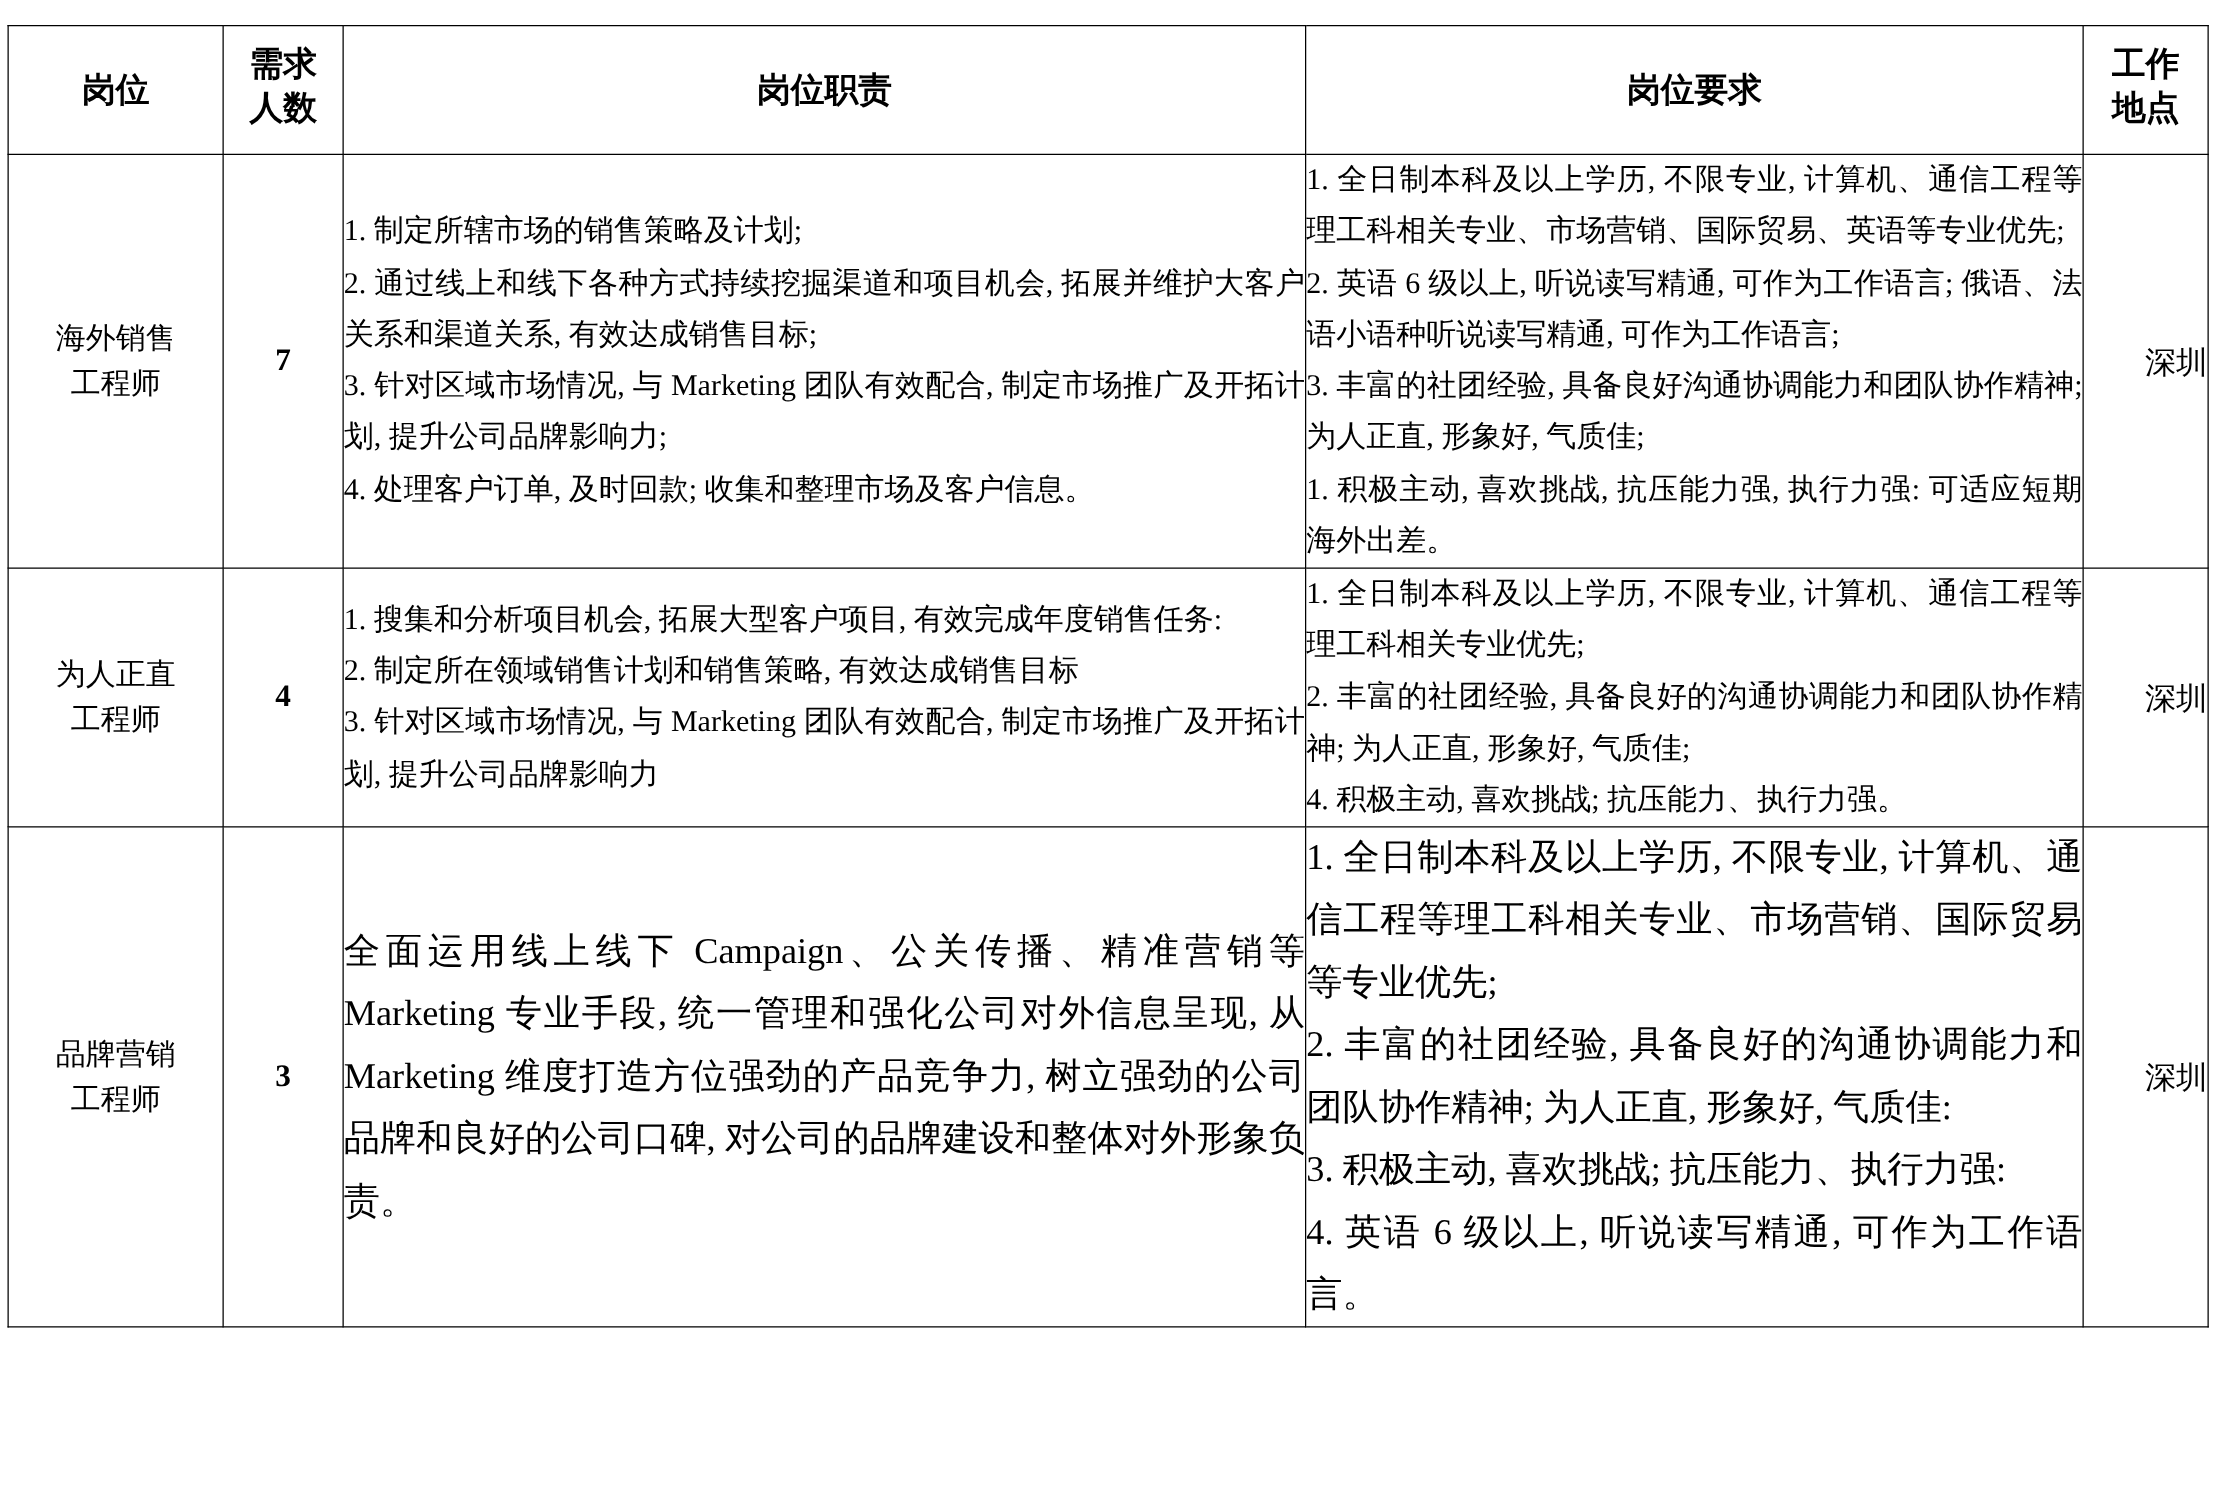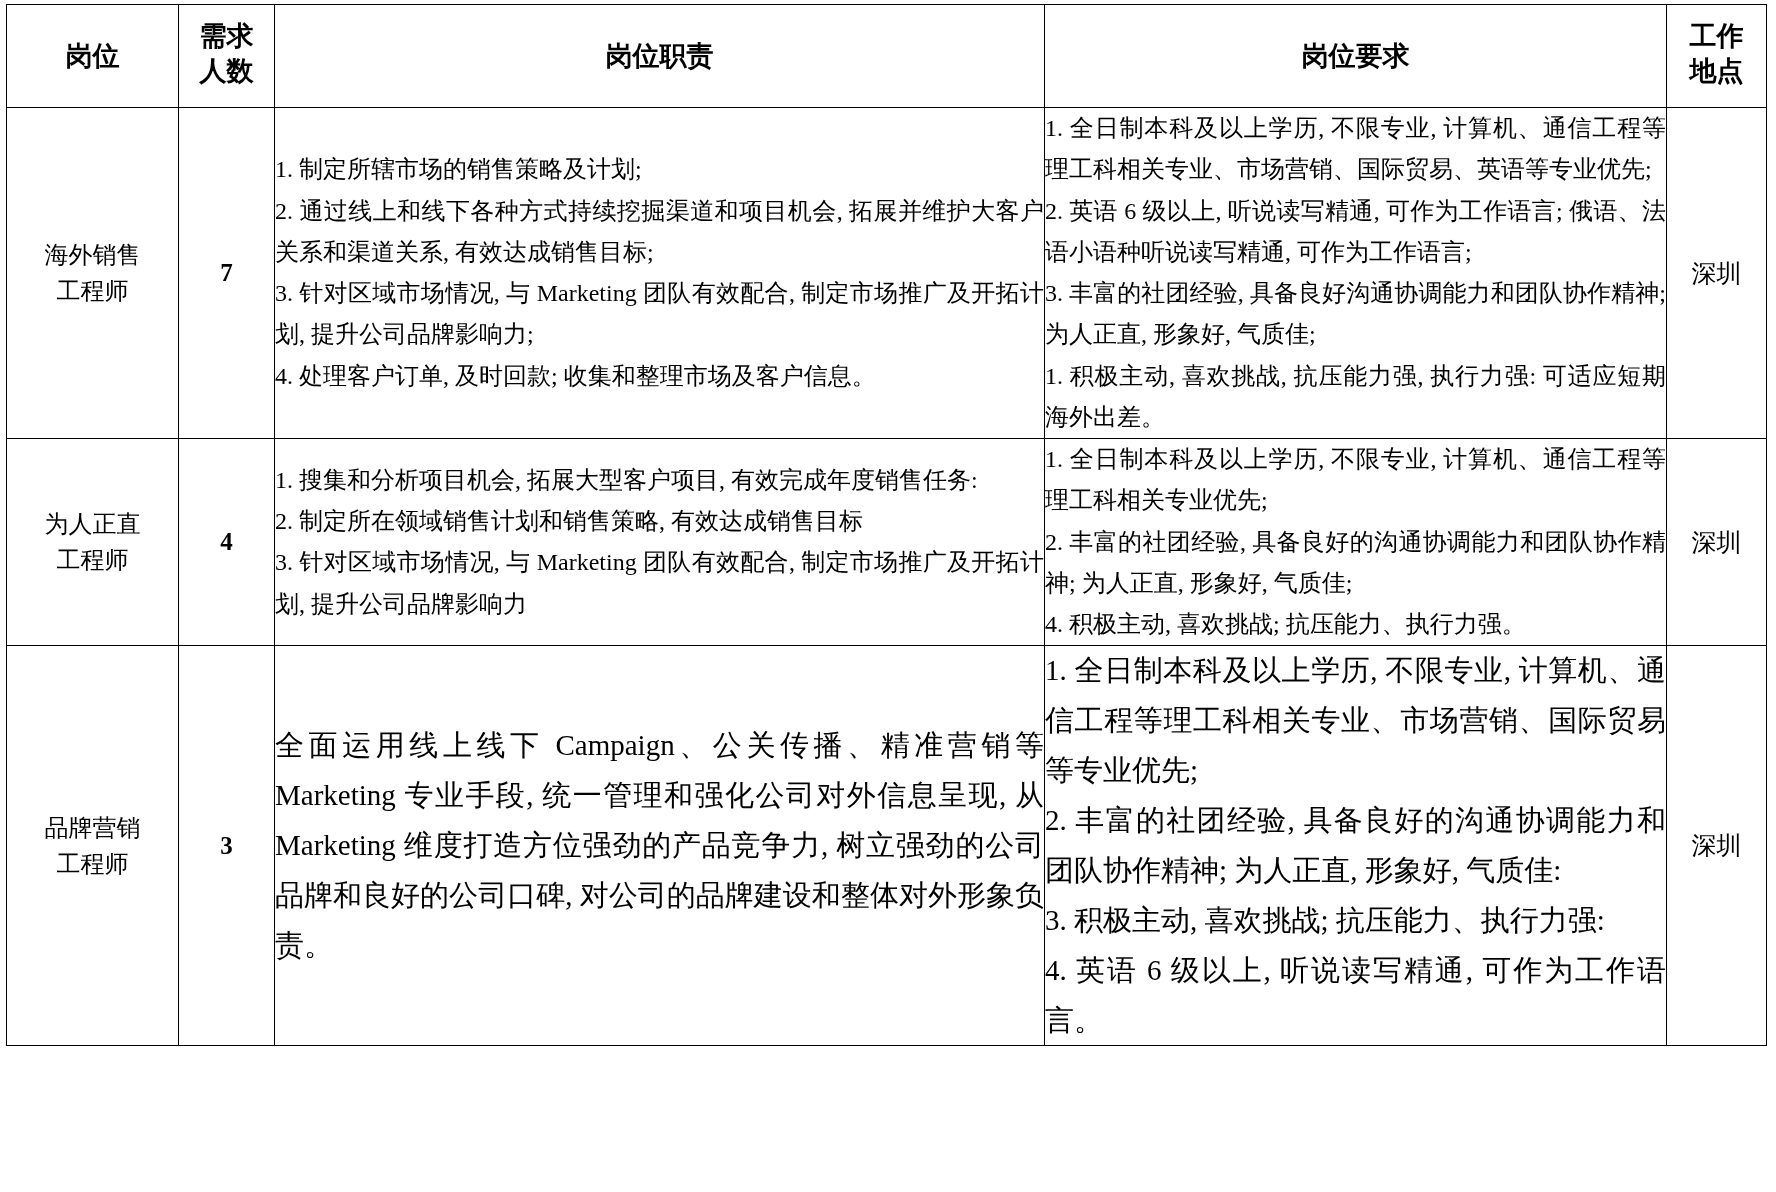--- a/index.html
+++ b/index.html
@@ -11,21 +11,21 @@
     width: 1776px;
     height: 1192px;
     font-family: "Liberation Serif", "DejaVu Serif", serif;
     color: #000000;
     overflow: hidden;
   }
   .page {
     box-sizing: border-box;
     width: 1481px;
     height: 1192px;
-    padding: 4px 6px 0 6px;
+    padding: 20px 6px 0 6px;
   }
   table.job-table {
     border-collapse: collapse;
     table-layout: fixed;
     width: 1760px;
     margin: 0;
   }
   table.job-table td,
   table.job-table th {
     border: 1px solid #000000;
@@ -55,21 +55,21 @@
     line-height: 1.5;
     padding: 6px 4px;
   }
   td.cell-count {
     text-align: center;
     font-weight: bold;
     font-size: 25px;
     padding: 6px 2px;
   }
   td.cell-loc {
-    text-align: center;
+    text-align: right;
     font-size: 25px;
     padding: 6px 2px;
   }
   td.cell-text {
     text-align: left;
     font-size: 24.5px;
     line-height: 1.72;
     padding: 14px 14px 14px 16px;
   }
   td.cell-text p {

